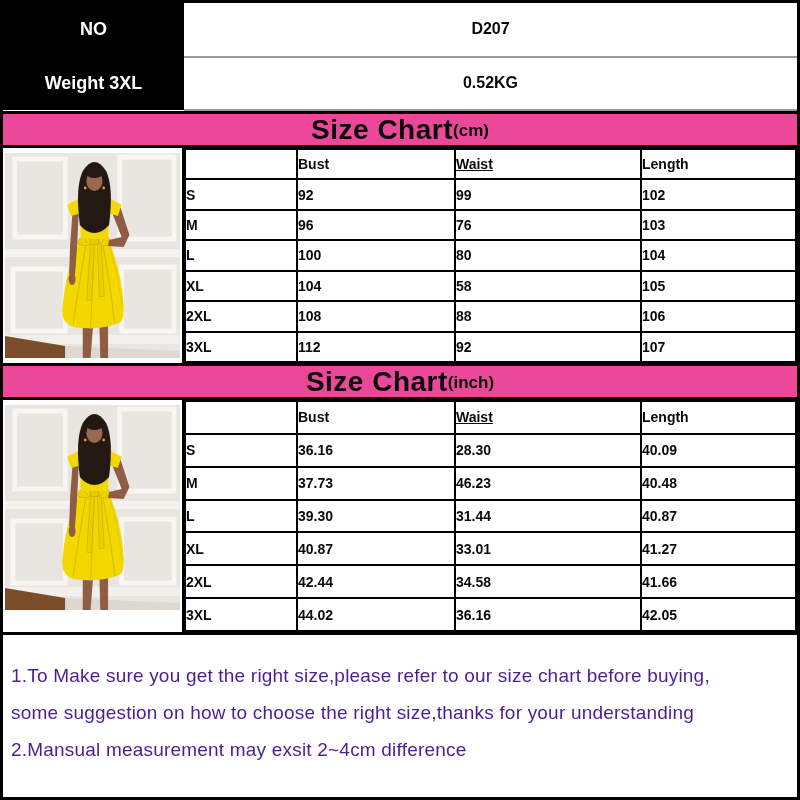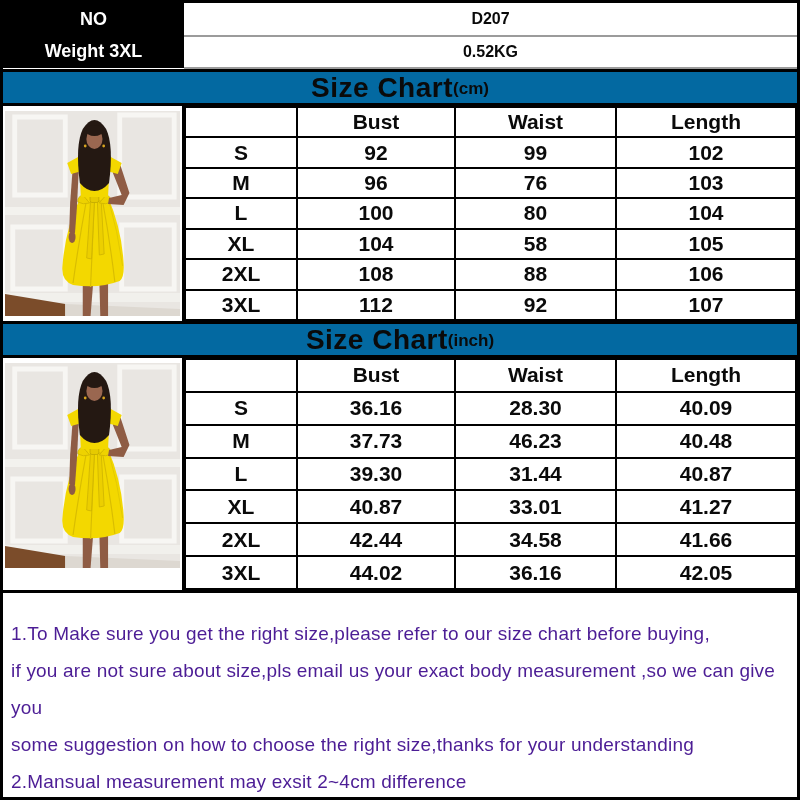--- a/index.html
+++ b/index.html
@@ -5,59 +5,59 @@
   * { margin:0; padding:0; box-sizing:border-box; }
   html,body { background:#fff; }
   body { font-family:"Liberation Sans","DejaVu Sans",sans-serif; }
   .sheet {
     width:800px; height:800px;
     border:3px solid #000;
     background:#fff;
     overflow:hidden;
   }
   
-  .info-table { width:100%; height:66px; border-collapse:collapse; table-layout:fixed; }
+  .info-table { width:100%; height:108px; border-collapse:collapse; table-layout:fixed; }
   .info-table td { text-align:center; vertical-align:middle; }
   .info-label {
     width:181px; background:#000; color:#fff;
     font-weight:bold; font-size:18px;
   }
   .info-value { font-weight:bold; font-size:16px; color:#0a0a0a; }
   .info-row-sep td.info-value { border-bottom:2px solid #9b9b9b; }
   
   .title-bar {
     height:37px; border-top:3px solid #000; border-bottom:3px solid #000;
     display:flex; align-items:center; justify-content:center;
-    background:#0369a1;
+    background:#ec4899;
   }
   .title-text { font-weight:bold; font-size:28px; letter-spacing:0.5px; color:#0a0a0a; }
   .title-unit { font-weight:bold; font-size:17px; color:#0a0a0a; align-self:flex-end; margin-bottom:4px; }
   
   .section { display:flex; }
   .section.cm { height:215px; }
   .section.inch { height:232px; }
   .photo {
     width:181px; flex:0 0 181px;
     border-right:2px solid #000;
     padding:5px 2px 0 2px;
     background:#fff;
   }
   .photo-img { width:100%; height:205px; }
   .photo-img svg { width:100%; height:100%; display:block; }
   .size-table {
     flex:1 1 auto; width:100%; height:100%;
     border-collapse:collapse; table-layout:fixed;
   }
   .size-table td {
-    border:2px solid #000; text-align:center; vertical-align:middle;
-    font-weight:bold; font-size:21px; color:#0a0a0a;
+    border:2px solid #000; vertical-align:middle;
+    font-weight:bold; font-size:14px; color:#0a0a0a;
   }
   .col-size { width:112px; }
   .col-bust { width:158px; }
-  .col-waist { width:161px; }
+  .col-waist { width:186px;text-decoration:underline; }
   
   .notes {
     height:187px; border-top:3px solid #000;
     padding:22px 10px 0 8px;
     font-size:19px; line-height:37px; color:#4c1d95;
     letter-spacing:0.2px;
   }
 </style>
 </head>
 <body>
@@ -248,18 +248,17 @@
         <td>44.02</td>
         <td>36.16</td>
         <td>42.05</td>
       </tr>
     </tbody>
       </table>
   </div>
 
   <div class="notes">
     <div>1.To Make sure you get the right size,please refer to our size chart before buying,</div>
-    <div>if you are not sure about size,pls email us your exact body measurement ,so we can give you</div>
     <div>some suggestion on how to choose the right size,thanks for your understanding</div>
     <div>2.Mansual measurement may exsit 2~4cm difference</div>
   </div>
 
 </div>
 
 </body></html>

